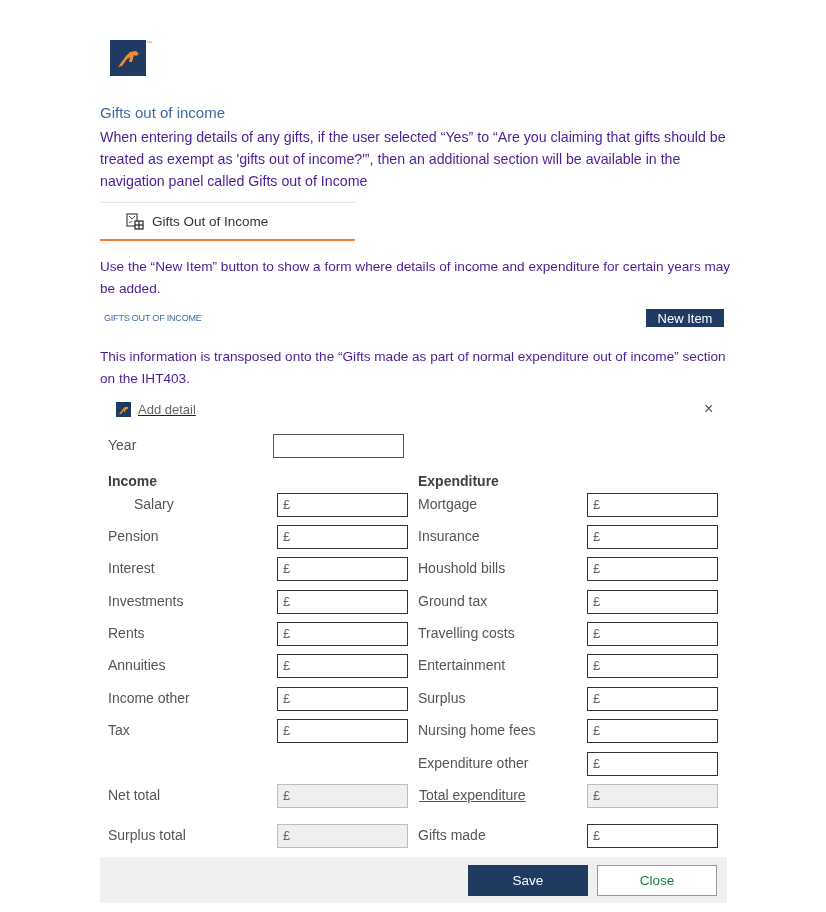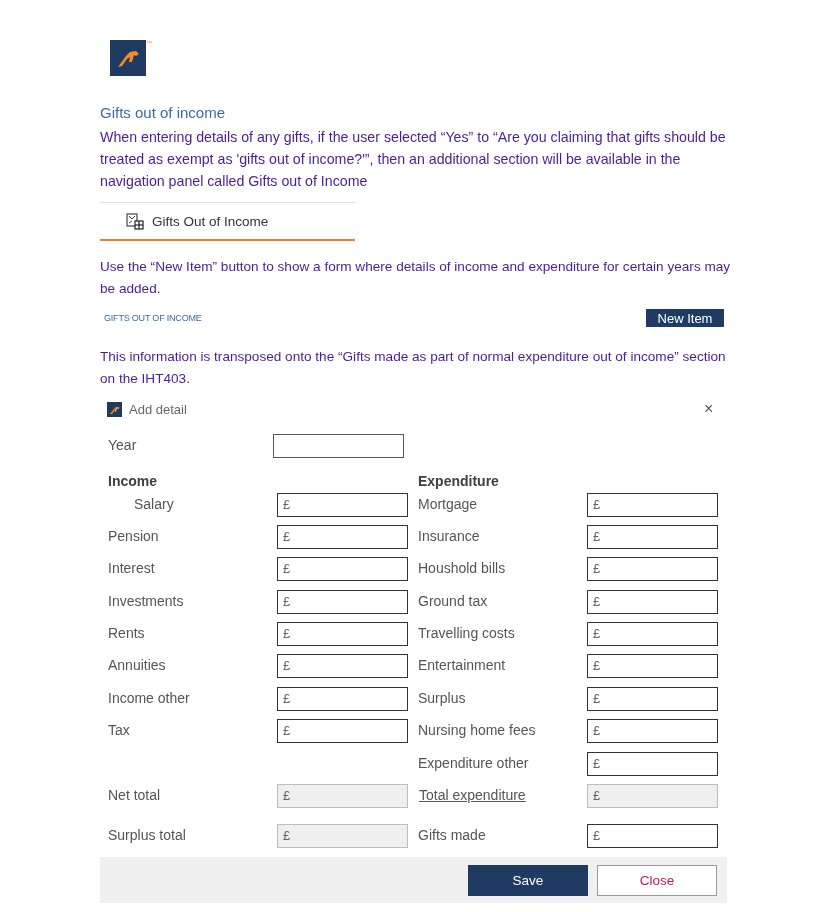--- a/index.html
+++ b/index.html
@@ -25,38 +25,38 @@
   .nav-icon { margin-left:26px; width:18px; height:18px; }
   .nav-label { margin-left:8px; font-size:13.5px; color:#333; }
 
   .p2 { top:256px; width:640px; font-size:13.6px; }
   .section-caption { left:104px; top:313px; font-size:9px; color:#3c6aa5; text-transform:uppercase; letter-spacing:-0.2px; }
   .new-item-btn { left:646px; top:309px; width:78px; height:18px; background:#1f3b62; color:#fff;
                   font-size:13px; display:flex; align-items:center; justify-content:center; border:none; cursor:pointer; }
   .p3 { top:346px; width:640px; font-size:13.6px; }
 
   
-  .dlg-head { left:107px; top:402px; display:flex; align-items:flex-start; }
+  .dlg-head { left:116px; top:402px; display:flex; align-items:flex-start;text-decoration:underline; }
   .dlg-icon { width:15px; height:15px; background:#1f3b62; position:relative; }
   .dlg-title { margin-left:7px; font-size:13px; color:#666; }
   .dlg-close { left:704px; top:400px; font-size:16px; color:#555; cursor:pointer; }
 
   .lbl { font-size:14px; color:#555; }
   .group-title { font-size:14px; color:#404040; font-weight:bold; }
   .field { height:24px; border:1.5px solid #333; background:#fff; box-sizing:border-box;
            font-size:13px; color:#666; padding-left:5px; line-height:21px; }
   .field.year { border:1px solid #555; }
   .field.ro { background:#efefef; border:1px solid #bdbdbd; }
   .col1-field { left:277px; width:131px; }
   .col2-field { left:587px; width:131px; }
 
   .footer-bar { left:100px; top:857px; width:627px; height:46px; background:#f0f0f0; }
   .save-btn { left:468px; top:865px; width:120px; height:31px; background:#1f3b62; color:#fff;
               font-size:13.5px; display:flex; align-items:center; justify-content:center; cursor:pointer; }
-  .close-btn { left:597px; top:865px; width:120px; height:31px; background:#fff; color:#be185d;
+  .close-btn { left:597px; top:865px; width:120px; height:31px; background:#fff; color:#15803d;
                border:1px solid #999; box-sizing:border-box;
                font-size:13.5px; display:flex; align-items:center; justify-content:center; cursor:pointer; }
 </style>
 </head>
 <body>
 
 <div class="abs logo">
   <div class="logo-mark">
     <svg width="36" height="36" viewBox="0 0 36 36">
       <path d="M8 27 L16 16 L20 12 L26 11 L29 14 L26 16 L24 15 L22 22 L19 22 L20 17 L17 19 L12 26 Z" fill="#f28c2b"></path>

